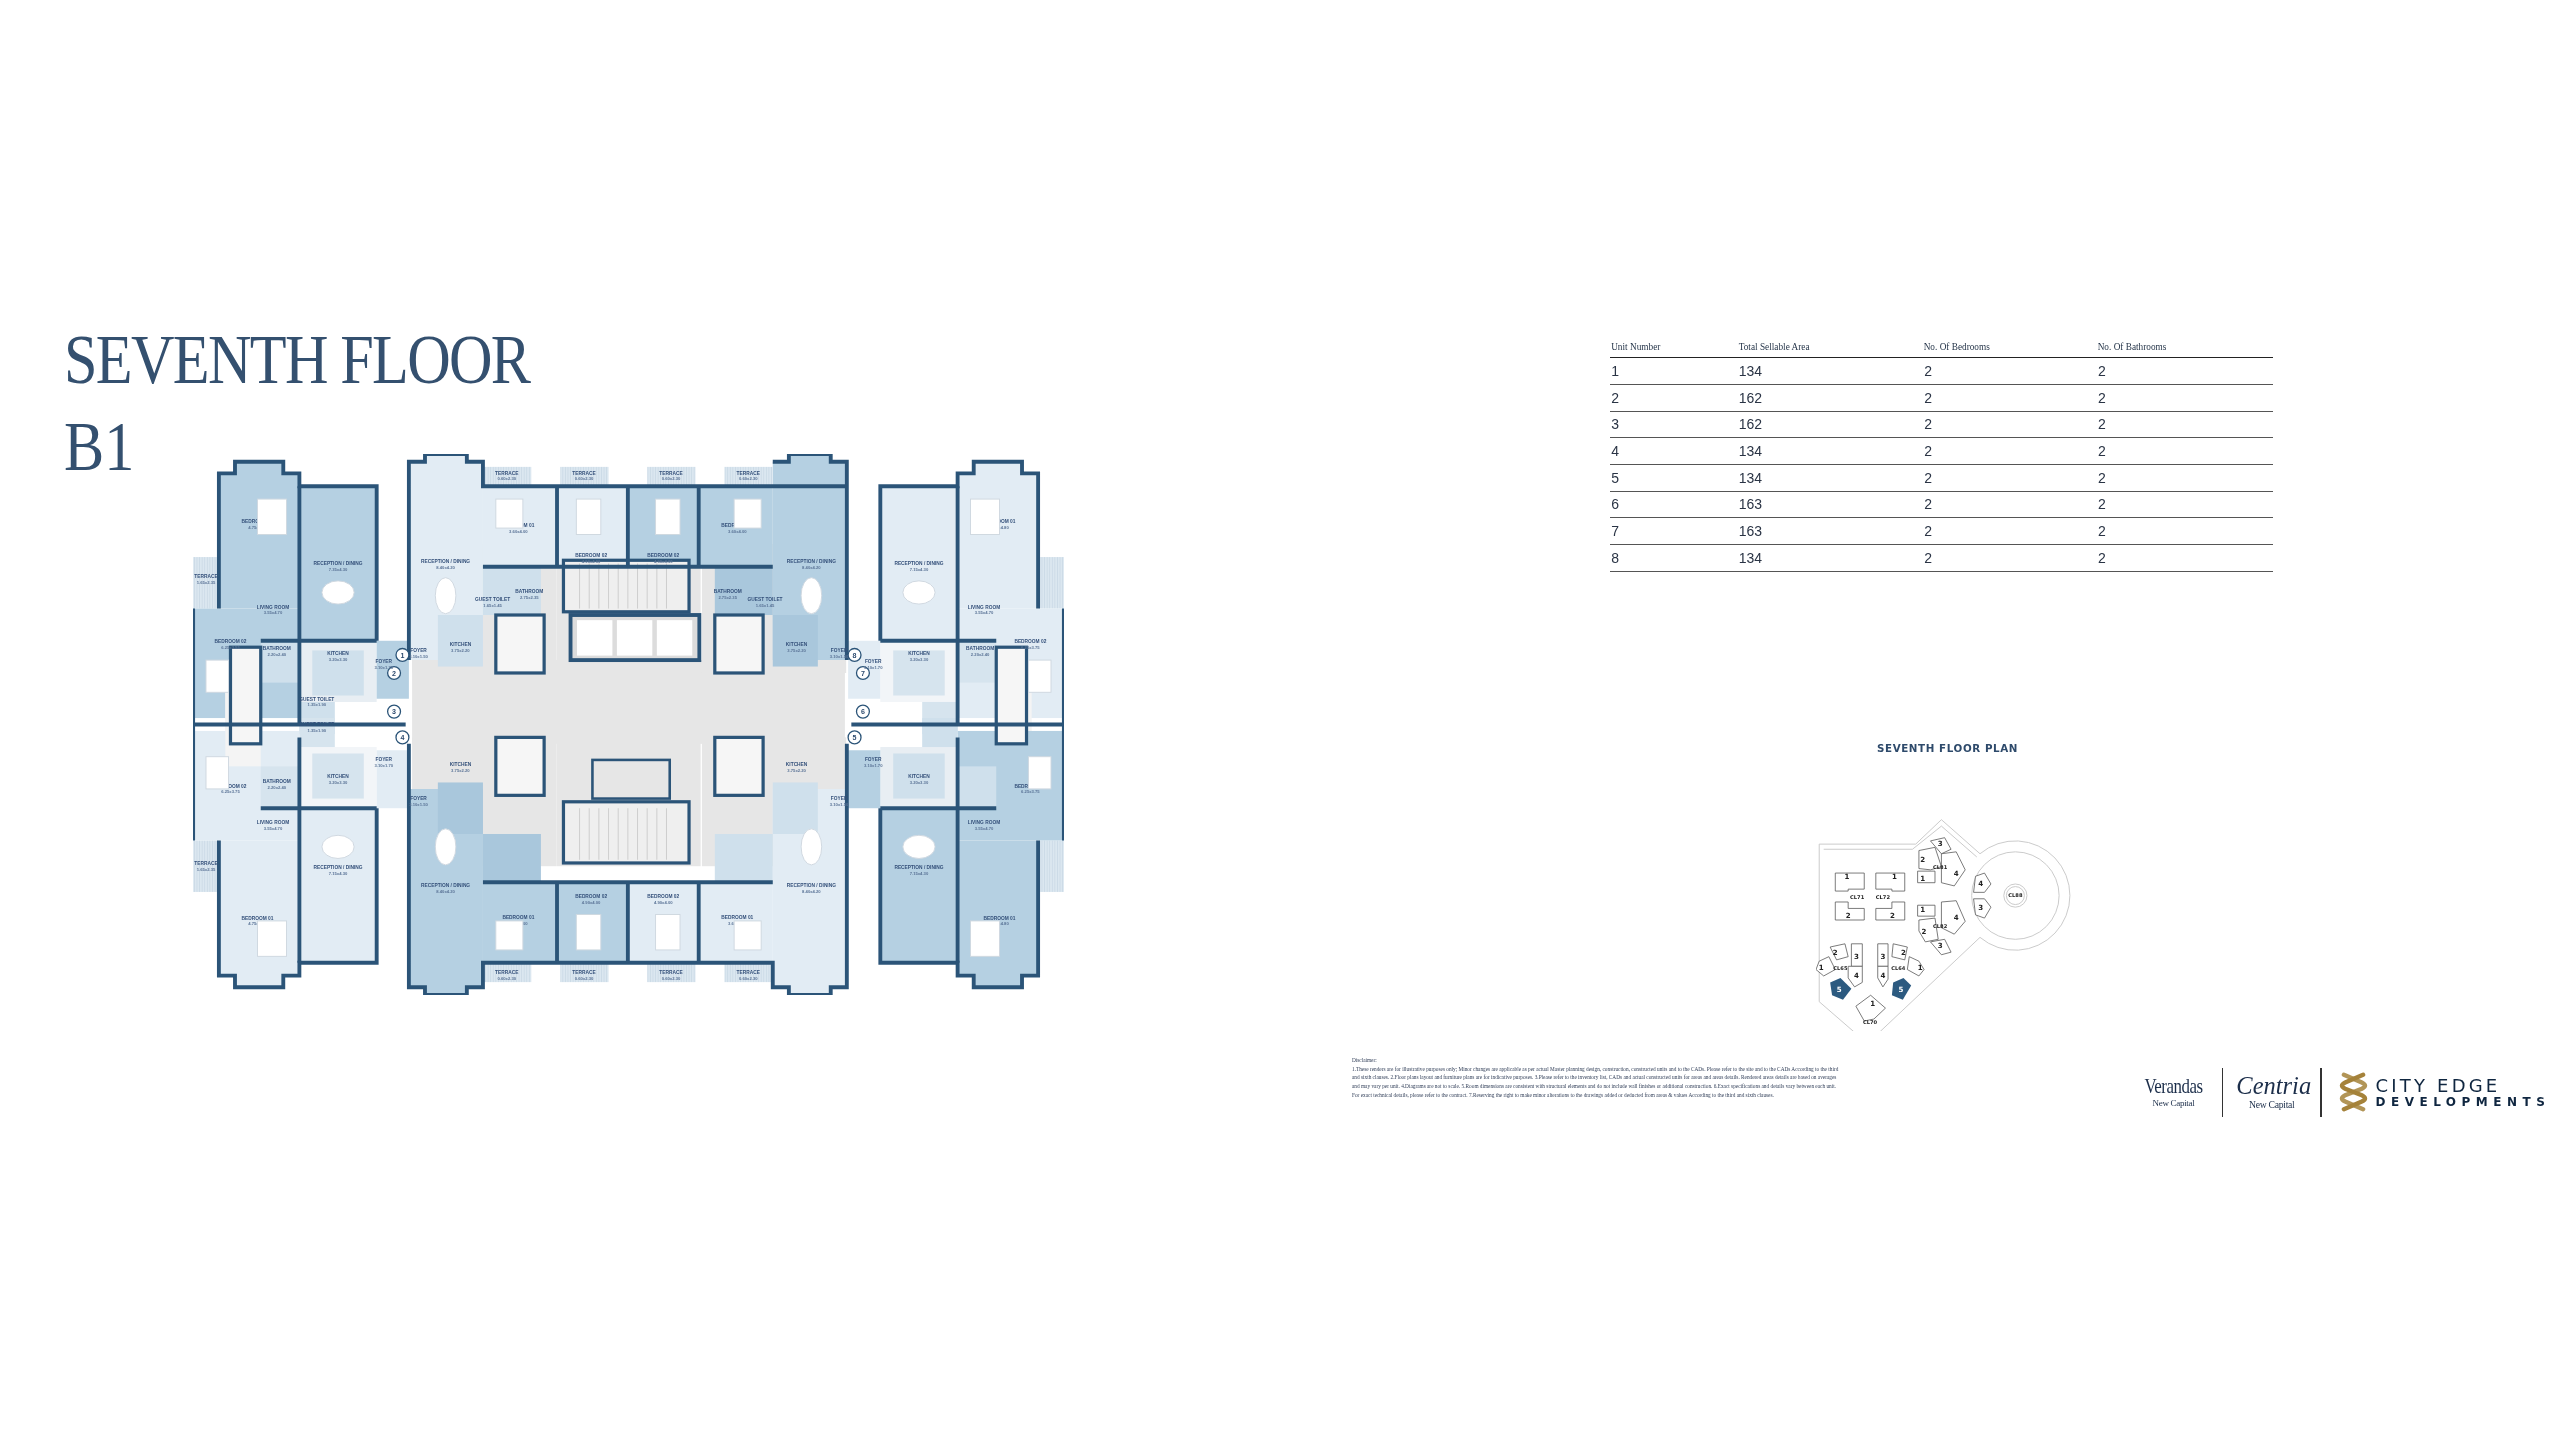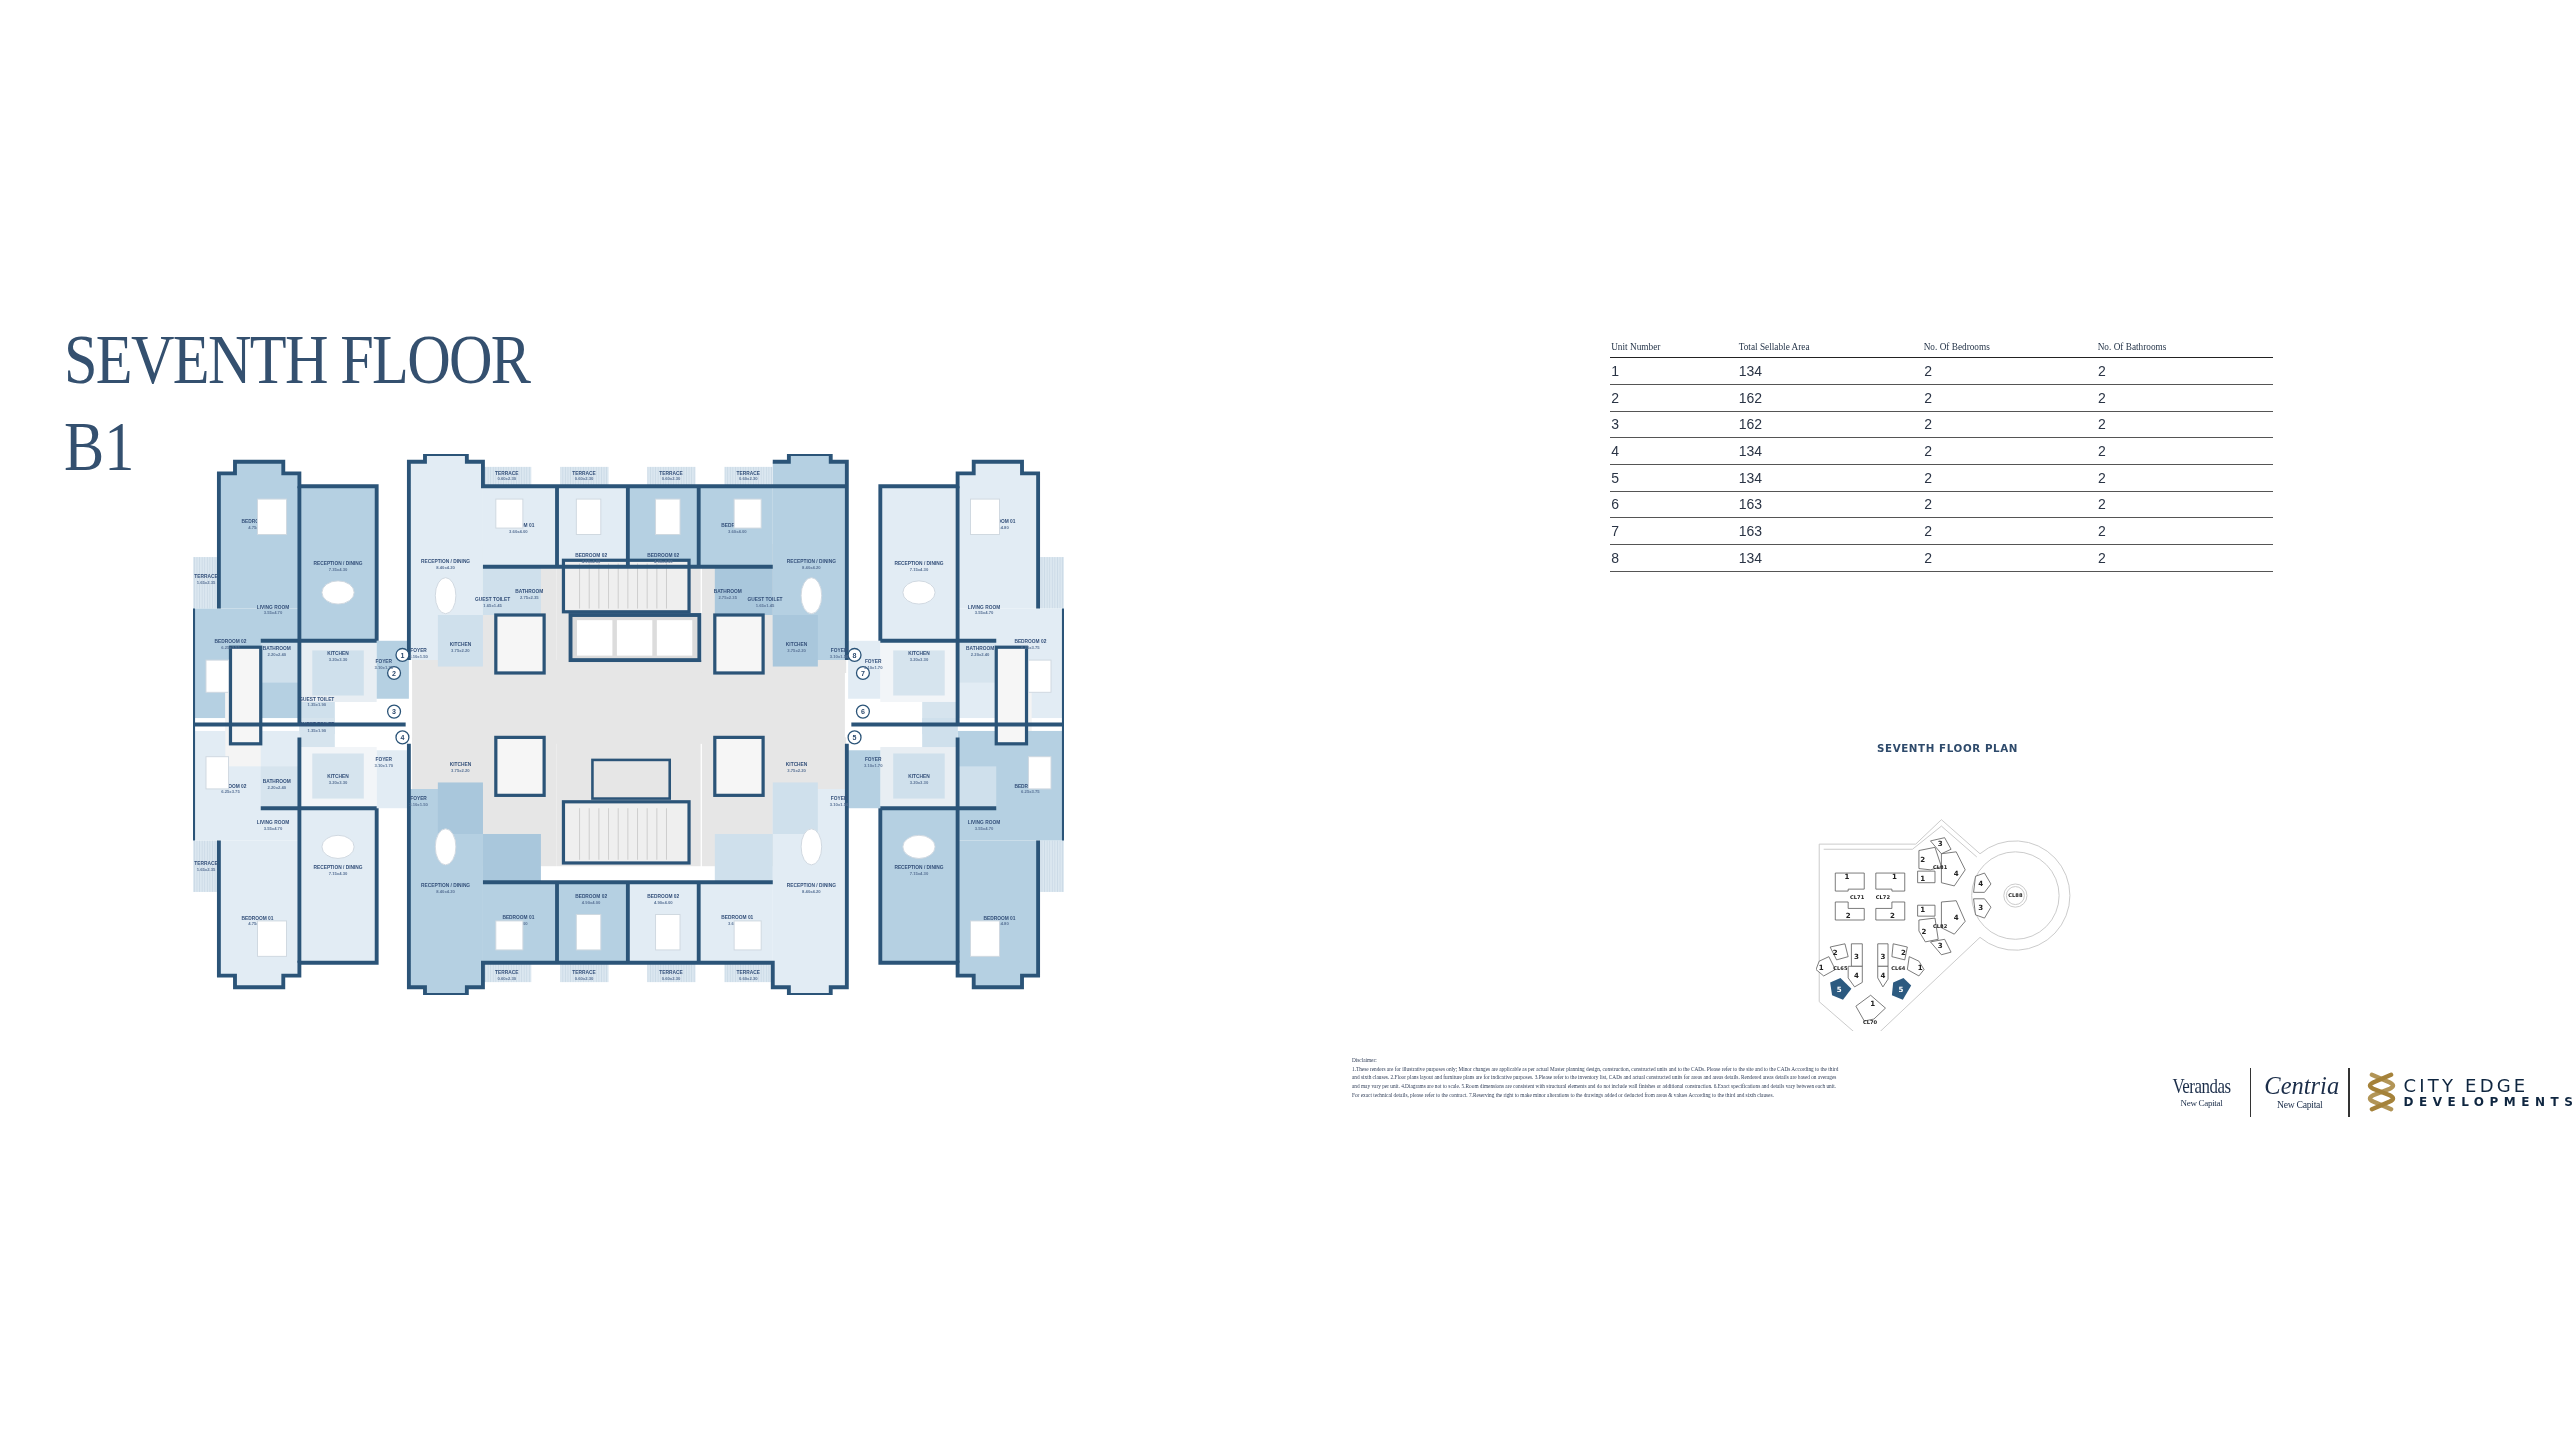--- a/index.html
+++ b/index.html
@@ -28,21 +28,21 @@
   .keyplan svg { width:100%; height:100%; }
   .kl { font-family:"DejaVu Sans", sans-serif; font-weight:bold; font-size:11px; fill:#222; text-anchor:middle; }
   .kc { font-family:"DejaVu Sans", sans-serif; font-weight:bold; font-size:8px; fill:#222; text-anchor:middle; }
 
   
   .disclaimer { position:absolute; left:1352px; top:1056px; width:489px; font-family:"Liberation Serif", serif; font-size:5.3px; line-height:8.7px; color:#33405a; }
   .disclaimer .dh { display:block; }
 
   
   .logos { position:absolute; left:2138px; top:1063px; height:58px; display:flex; align-items:center; }
-  .logo-ver { text-align:center; width:71px; color:#1c2e4a;margin-left:28px; }
+  .logo-ver { text-align:center; width:71px; color:#1c2e4a; }
   .logo-ver .big { font-family:"Liberation Serif", serif; font-size:20.6px; line-height:20.6px; transform:scaleX(0.82); display:block; letter-spacing:-0.6px; }
   .logo-ver .small { font-family:"Liberation Serif", serif; font-size:9px; display:block; margin-top:1.3px; letter-spacing:-0.3px; }
   .divider { width:1.3px; height:49px; background:#333; margin:0 13px; }
   .logo-cen { text-align:center; width:71px; color:#1c2e4a; }
   .logo-cen .big { font-family:Liberation Serif, serif; font-style:italic; font-size:24.5px; line-height:23px; display:block; }
   .logo-cen .small { font-family:"Liberation Serif", serif; font-size:9.7px; display:block; margin-top:2.6px; letter-spacing:-0.3px; }
   .logo-ce { display:flex; align-items:center; }
   .logo-ce svg { width:37px; height:40px; }
   .logo-ce .txt { margin-left:3.9px; color:#0f2640; }
   .logo-ce .t1 { font-family:"DejaVu Sans", sans-serif; font-weight:normal; font-size:18px; letter-spacing:3.2px; line-height:20.6px; display:block; }

